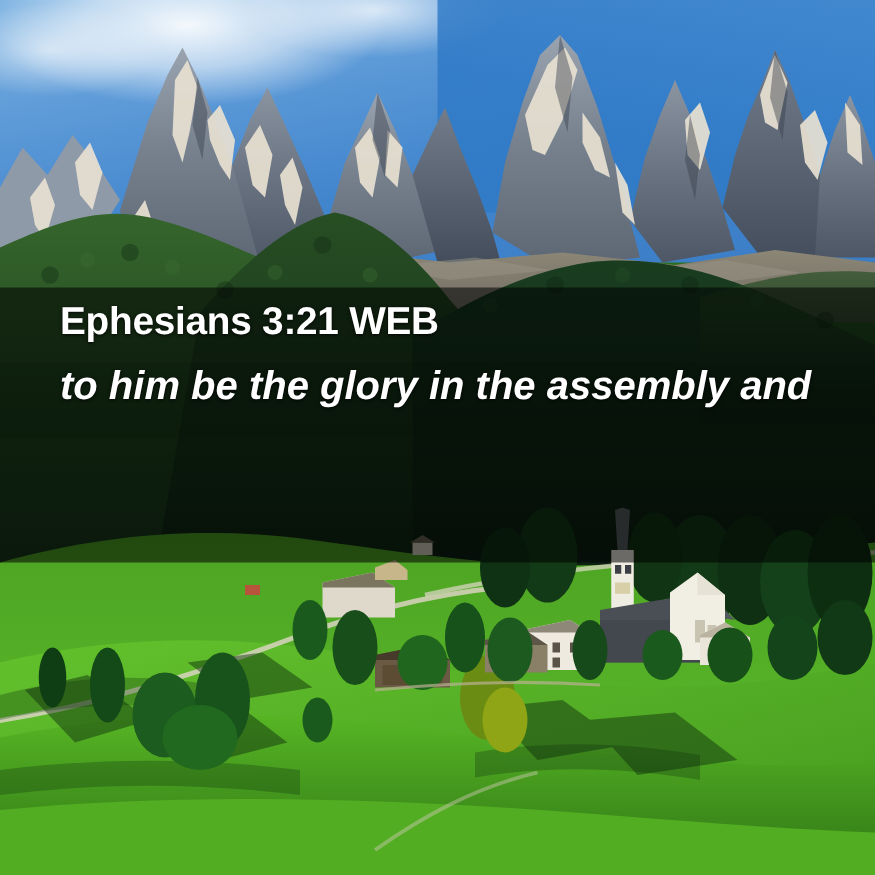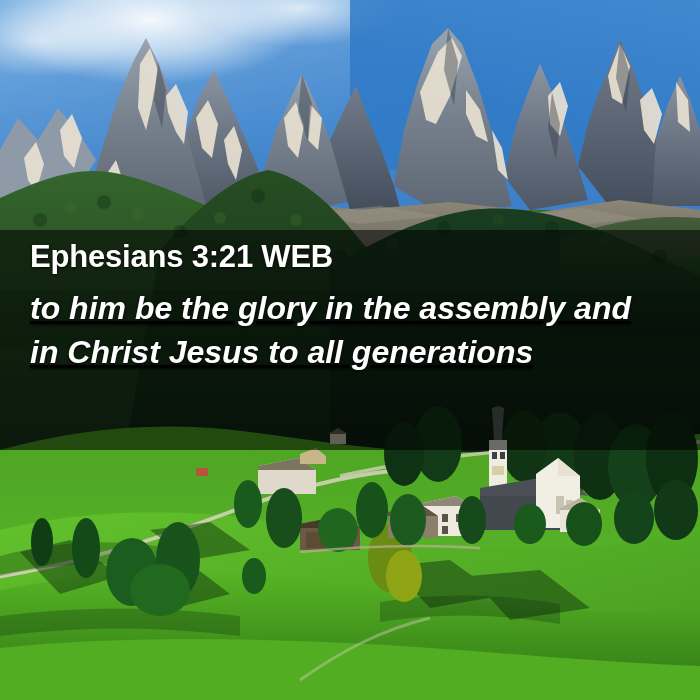--- a/index.html
+++ b/index.html
@@ -74,37 +74,36 @@
     height: 220px;
     background: rgba(0,0,0,0.55);
   }
 
   
   .verse-block {
     position: absolute;
     left: 0;
     top: 230px;
     width: 573px;
-    padding: 0 0 0 30px;
+    padding: 0 0 0 48px;
     box-sizing: border-box;
   }
   .verse-ref {
     color: #ffffff;
     font-family: "Liberation Sans", sans-serif;
     font-size: 31px;
     font-weight: bold;
     font-style: normal;
     letter-spacing: -0.2px;
     line-height: 54px;
     white-space: nowrap;
     text-shadow: 0 1px 3px rgba(0,0,0,0.85);
   }
   .verse-body {
     margin-top: 2px;
-    text-decoration: underline;
   }
   .verse-line {
     color: #ffffff;
     font-family: "Liberation Sans", sans-serif;
     font-size: 32px;
     font-weight: bold;
     font-style: italic;
     line-height: 44px;
     white-space: nowrap;
     text-shadow: 0 1px 3px rgba(0,0,0,0.85);
@@ -368,17 +367,16 @@
       <path d="M300,152 C360,146 420,144 480,148" stroke="#b9b093" stroke-width="2.5" fill="none" opacity="0.7"></path>
     </svg>
   </div>
 
   <div class="overlay-band"></div>
 
   <div class="verse-block">
     <div class="verse-ref">Ephesians 3:21 WEB</div>
     <div class="verse-body">
       <div class="verse-line">to him be the glory in the assembly and</div>
-      <div class="verse-line">in Christ Jesus to all generations</div>
     </div>
   </div>
 
 </div>
 
 </body></html>

